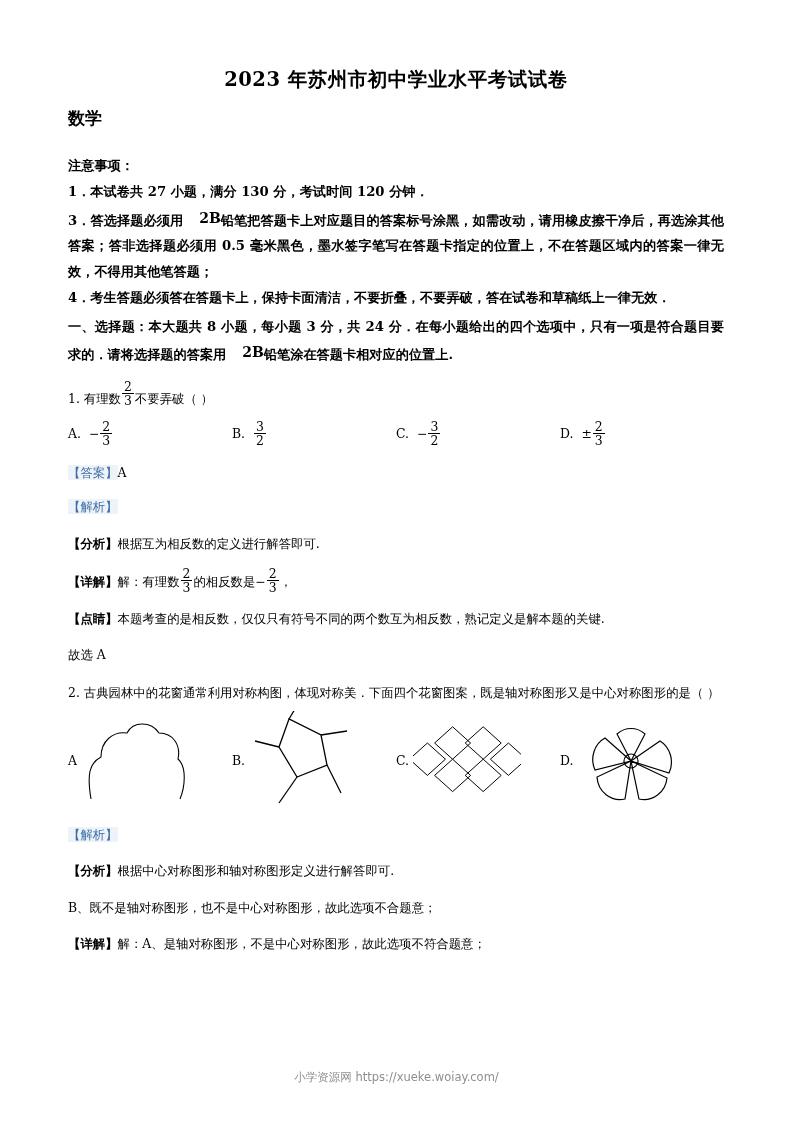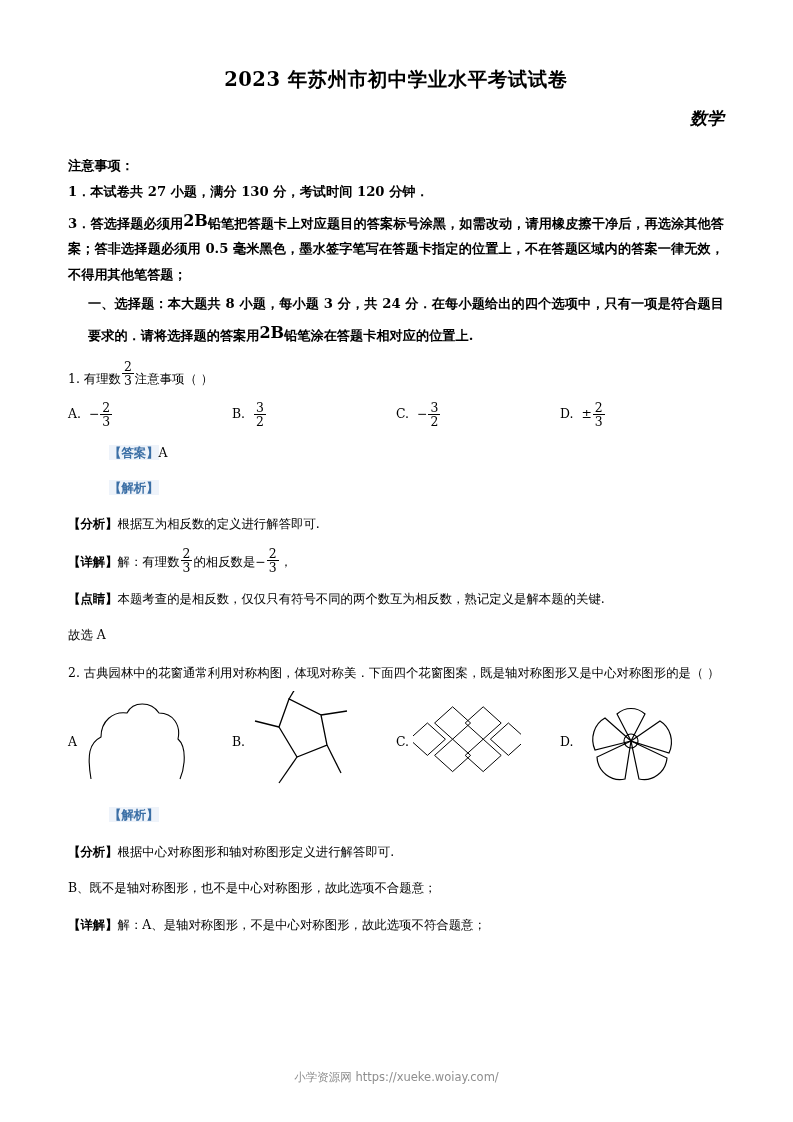--- a/index.html
+++ b/index.html
@@ -28,59 +28,58 @@
   .doc-title {
     text-align: center;
     font-size: 19.5px;
     font-weight: bold;
     letter-spacing: 0.5px;
     margin: 0;
     padding-top: 66px;
     line-height: 1.4;
   }
   .doc-subtitle {
-    text-align: right;
+    text-align: left;
     font-size: 17px;
     font-weight: bold;
     margin: 0;
     padding-top: 14px;
     line-height: 1.4;
-    font-style: italic;
   }
 
   
   .notice {
     margin-top: 22px;
   }
   .notice-head {
     font-size: 13.2px;
     font-weight: bold;
     line-height: 1.95;
   }
   .notice-item {
     font-size: 13.2px;
     font-weight: bold;
     line-height: 1.95;
     text-align: justify;
     text-justify: inter-ideograph;
   }
   .sup2b {
-    font-size: 16px;
+    font-size: 14px;
     vertical-align: 2px;
+    padding-left: 16px;
   }
 
   
   .section-head {
     font-size: 13.2px;
     font-weight: bold;
     line-height: 1.95;
     margin-top: 3px;
     text-align: justify;
     text-justify: inter-ideograph;
-    margin-left: 20px;
   }
 
   
   .question {
     font-size: 12.4px;
     line-height: 2.05;
     margin-top: 12px;
     text-align: justify;
     text-justify: inter-ideograph;
   }
@@ -134,22 +133,21 @@
 
   
   .ans-line {
     font-size: 12.4px;
     line-height: 2.05;
     margin-top: 9px;
   }
   .tag-blue {
     color: #3a6ea5;
     background: #eef3fa;
-    font-weight: bold;
-    margin-left: 41px;
+    font-weight: normal;
   }
   .tag-plain { font-weight: bold; }
   .exp-line {
     font-size: 12.4px;
     line-height: 2.05;
     margin-top: 11px;
     text-align: justify;
     text-justify: inter-ideograph;
   }
 
@@ -170,27 +168,28 @@
 
 <div class="page">
 
   <div class="doc-title">2023 年苏州市初中学业水平考试试卷</div>
   <div class="doc-subtitle">数学</div>
 
   <div class="notice">
     <div class="notice-head">注意事项：</div>
     <div class="notice-item">1．本试卷共 27 小题，满分 130 分，考试时间 120 分钟．</div>
     <div class="notice-item"><span>3．答选择题必须用</span><span class="sup2b">2B</span><span>铅笔把答题卡上对应题目的答案标号涂黑，如需改动，请用橡皮擦干净后，再选涂其他答案；答非选择题必须用 0.5 毫米黑色，墨水签字笔写在答题卡指定的位置上，不在答题区域内的答案一律无效，不得用其他笔答题；</span></div>
+    <div class="notice-item">4．考生答题必须答在答题卡上，保持卡面清洁，不要折叠，不要弄破，答在试卷和草稿纸上一律无效．</div>
   </div>
 
   <div class="section-head"><span>一、选择题：本大题共 8 小题，每小题 3 分，共 24 分．在每小题给出的四个选项中，只有一项是符合题目要求的．请将选择题的答案用</span><span class="sup2b">2B</span><span>铅笔涂在答题卡相对应的位置上.</span></div>
 
   <div class="question">
     <span>1.</span>
-    <span>有理数</span><span class="frac raised"><span class="num">2</span><span class="den">3</span></span><span>注意事项（      ）</span>
+    <span>有理数</span><span class="frac raised"><span class="num">2</span><span class="den">3</span></span><span>不要弄破（      ）</span>
   </div>
 
   <div class="opt-row">
     <div class="opt">
       <span class="opt-letter">A.</span>
       <span>−</span>
         <span class="frac">
           <span class="num">2</span>
           <span class="den">3</span>
         </span>

